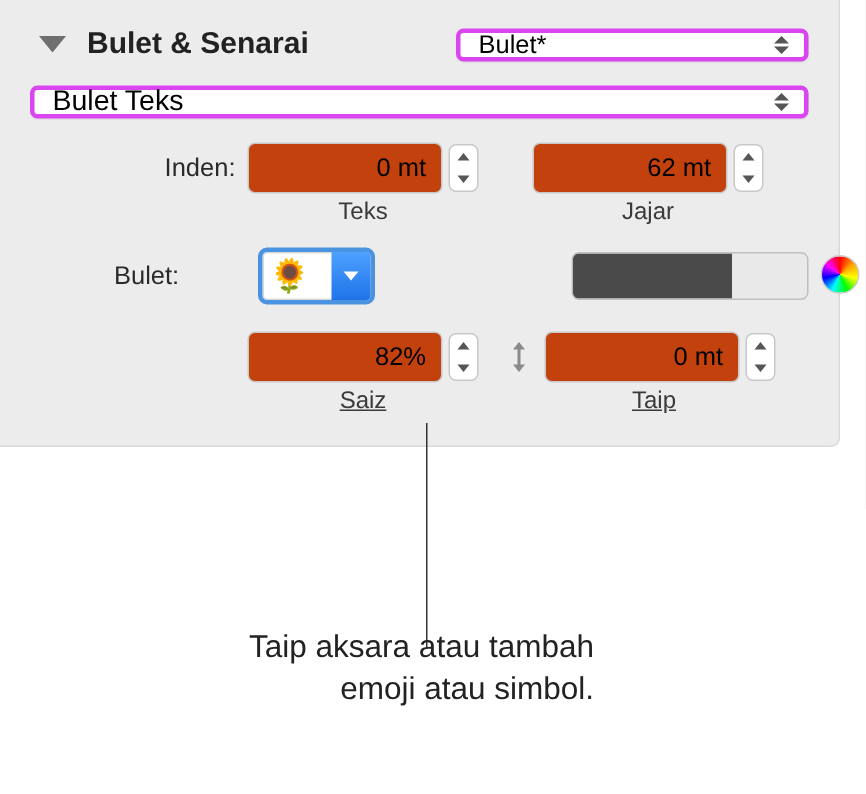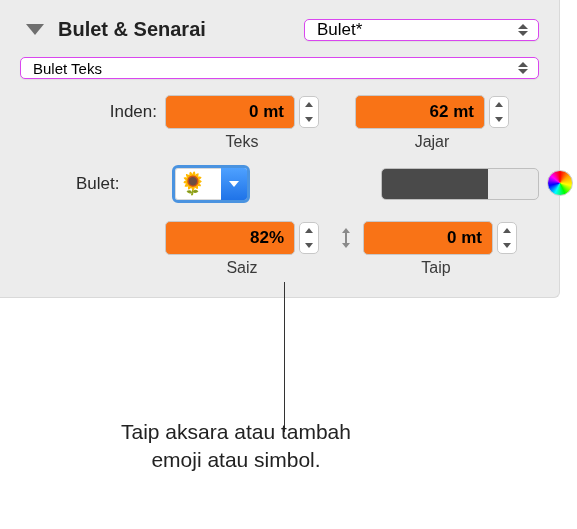--- a/index.html
+++ b/index.html
@@ -35,21 +35,21 @@
     border-top: 11px solid #6f6f6f;
     margin-left: 6px;
   }
   .section-title {
     font-weight: 700;
     font-size: 20px;
     color: #222;
   }
   .popup {
     background: #fff;
-    border: 1px solid #d946ef;
+    border: 3px solid #d946ef;
     border-radius: 5px;
     height: 22px;
     display: flex;
     align-items: center;
     justify-content: space-between;
     padding: 0 6px 0 12px;
     box-shadow: 0 1px 1px rgba(0,0,0,0.06);
     position: relative;
   }
   .popup-arrows {
@@ -74,50 +74,49 @@
     border-top: 5px solid #555;
   }
   .header-popup {
     flex: 1;
     max-width: 235px;
     margin-left: auto;
   }
   .full-popup {
     width: 100%;
     margin-bottom: 16px;
-    font-size: 15px;
+    font-size: 19px;
   }
   .row {
     display: flex;
     align-items: center;
     margin-bottom: 4px;
   }
   .label-col {
     width: 145px;
     text-align: right;
     padding-right: 8px;
     color: #2a2a2a;
   }
   .field-group {
     display: flex;
     align-items: center;
   }
   .num-input {
-    background: #f97316;
+    background: #c2410c;
     border: 1px solid #c8c8c8;
     border-radius: 5px;
     height: 34px;
     width: 130px;
     text-align: right;
     padding: 0 10px;
     font-size: 17px;
     display: flex;
     align-items: center;
     justify-content: flex-end;
-    font-weight: bold;
   }
   .stepper {
     margin-left: 4px;
     width: 20px;
     height: 32px;
     background: #fff;
     border: 1px solid #c8c8c8;
     border-radius: 5px;
     display: flex;
     flex-direction: column;
@@ -211,21 +210,21 @@
     align-items: center;
     justify-content: center;
     color: #777;
   }
   .callout {
     position: absolute;
     left: 76px;
     top: 418px;
     font-size: 21px;
     color: #222;
-    text-align: center;
+    text-align: right;
     line-height: 1.35;
     width: 320px;
   }
   .callout-line {
     position: absolute;
     border-left: 1px solid #333;
     height: 150px;
     left: 284px;
     top: 282px;
   }
@@ -303,21 +302,21 @@
         </svg>
     </div>
     <div class="field-group">
       <div class="num-input">0 mt</div>
       <div class="stepper">
           <div class="up"></div>
           <div class="down"></div>
         </div>
     </div>
   </div>
-  <div class="sublabel-row" style="margin-bottom:0;">
+  <div class="sublabel-row" style="margin-bottom:0;text-decoration:underline;">
     <div class="spacer"></div>
     <div class="sublabel" style="width:154px">Saiz</div>
     <div style="width:40px"></div>
     <div class="sublabel" style="width:154px">Taip</div>
   </div>
 
 </div>
 
 <div class="callout-line"></div>
 <div class="callout">

